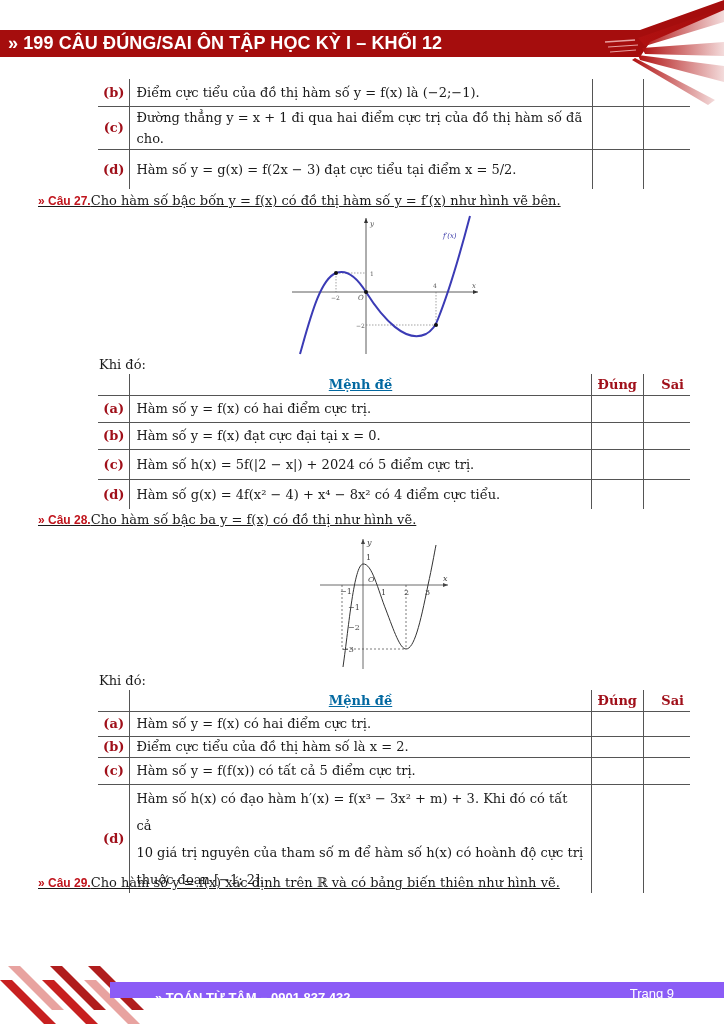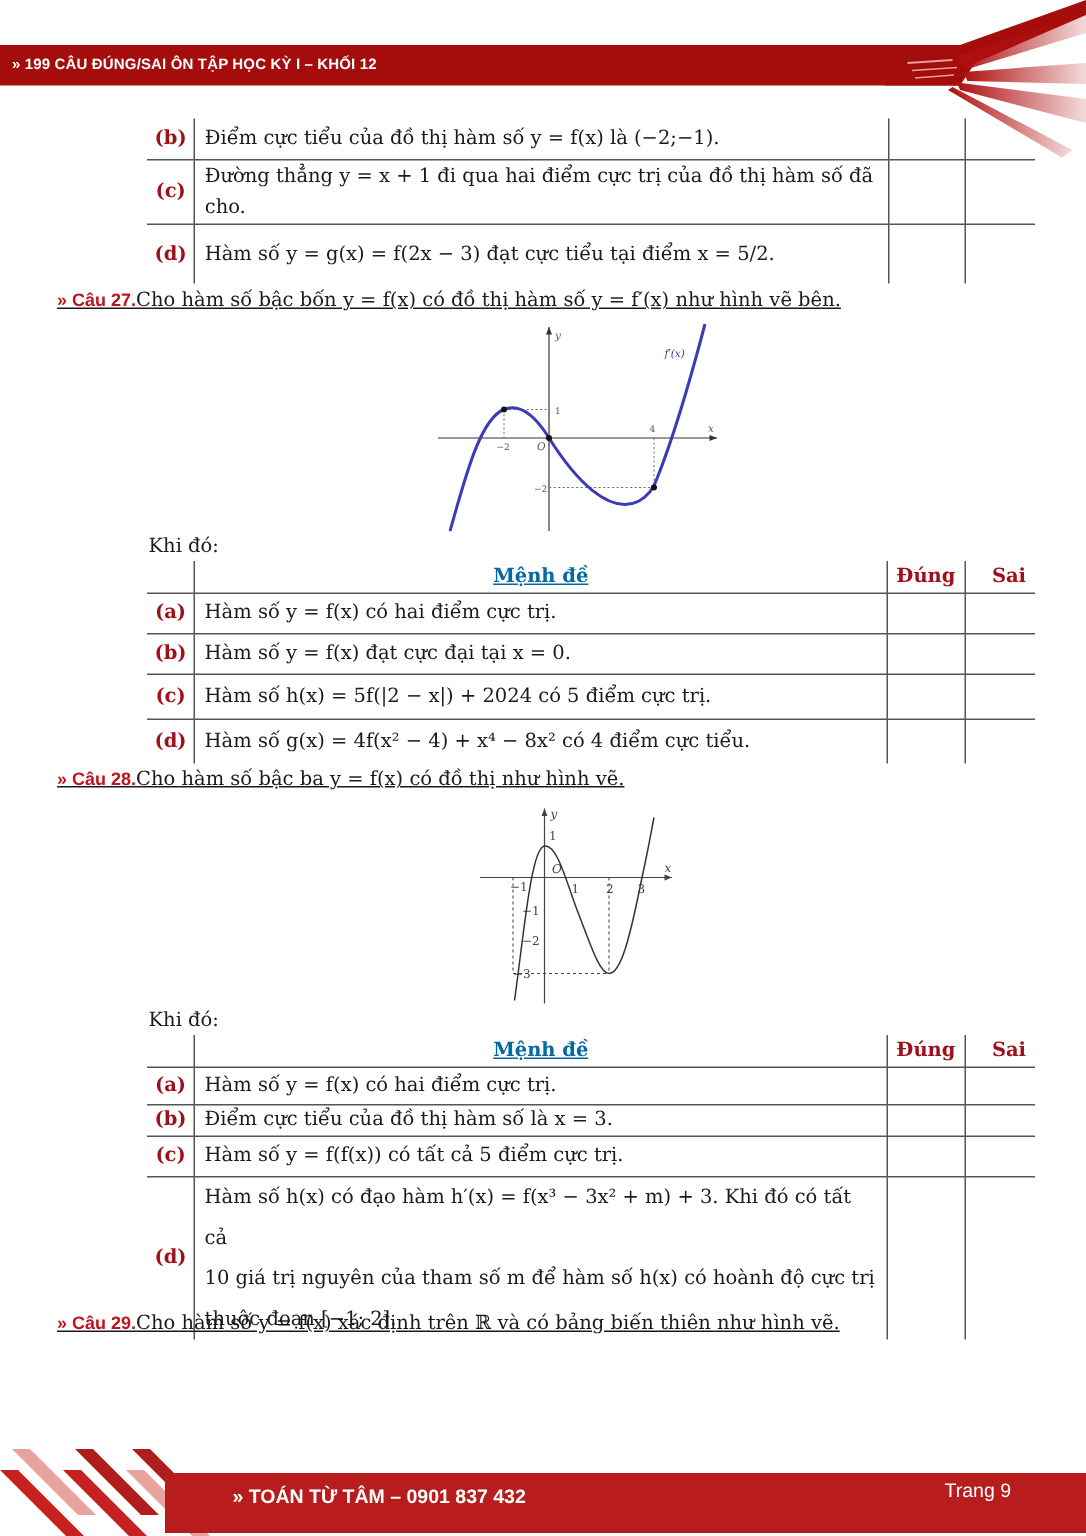--- a/index.html
+++ b/index.html
@@ -7,28 +7,28 @@
       width: 724px; height: 1024px; position: relative; overflow: hidden;
       background: #ffffff;
       font-family: "DejaVu Serif", "Liberation Serif", serif;
       color: #1a1a1a;
     }
     .header-bar {
       position: absolute; left: 0; top: 30px; width: 640px; height: 27px;
       background: #a50d0d;
       color: #fff;
       font-family: "Liberation Sans", "DejaVu Sans", sans-serif;
-      font-size: 10px; font-weight: bold;
+      font-size: 18px; font-weight: bold;
       line-height: 27px; padding-left: 8px; box-sizing: border-box;
       letter-spacing: 0.1px;
     }
     .header-deco { position: absolute; left: 590px; top: 0; width: 134px; height: 110px; }
     .footer-bar {
-      position: absolute; left: 110px; top: 982px; width: 614px; height: 40px;
-      background: #b91c1c; color: #fff;
+      position: absolute; left: 110px; top: 982px; width: 614px; height: 16px;
+      background: #8b5cf6; color: #fff;
       font-family: "Liberation Sans", "DejaVu Sans", sans-serif;
       font-size: 13px; font-weight: bold; line-height: 28px;
     }
     .footer-bar .left { position: absolute; left: 45px; top: 2px; }
     .footer-bar .right { position: absolute; right: 50px; top: -2px; font-weight: normal; }
     .footer-deco { position: absolute; left: 0; top: 962px; width: 150px; height: 62px; }
 
     .tbl { position: absolute; left: 98px; width: 592px; border-collapse: collapse; font-size: 13px; }
     .tbl td { border-bottom: 1px solid #555; padding: 0 6px; vertical-align: middle; }
     .tbl td.lbl { width: 21px; text-align: center; color: #a0101a; font-weight: bold; border-right: 1px solid #555; padding: 0 5px; }
@@ -197,21 +197,21 @@
     <td class="sai">Sai</td>
   </tr>
   <tr style="height:25px;">
     <td class="lbl">(a)</td>
     <td class="stmt">Hàm số y = f(x) có hai điểm cực trị.</td>
     <td class="dung"></td>
     <td class="sai"></td>
   </tr>
   <tr style="height:21px;">
     <td class="lbl">(b)</td>
-    <td class="stmt">Điểm cực tiểu của đồ thị hàm số là x = 3.</td>
+    <td class="stmt">Điểm cực tiểu của đồ thị hàm số là x = 2.</td>
     <td class="dung"></td>
     <td class="sai"></td>
   </tr>
   <tr style="height:27px;">
     <td class="lbl">(c)</td>
     <td class="stmt">Hàm số y = f(f(x)) có tất cả 5 điểm cực trị.</td>
     <td class="dung"></td>
     <td class="sai"></td>
   </tr>
   <tr class="last" style="height:84px;">

